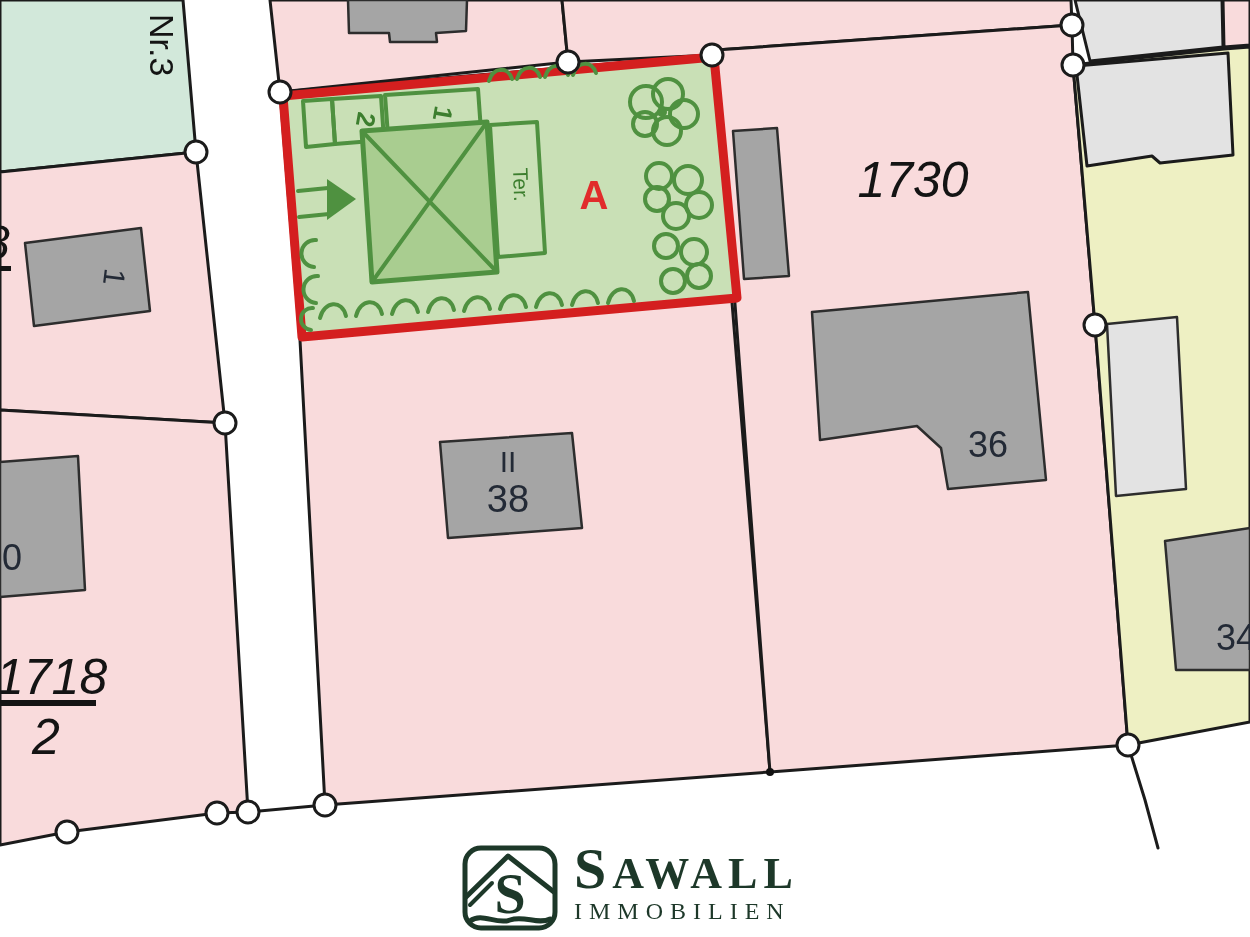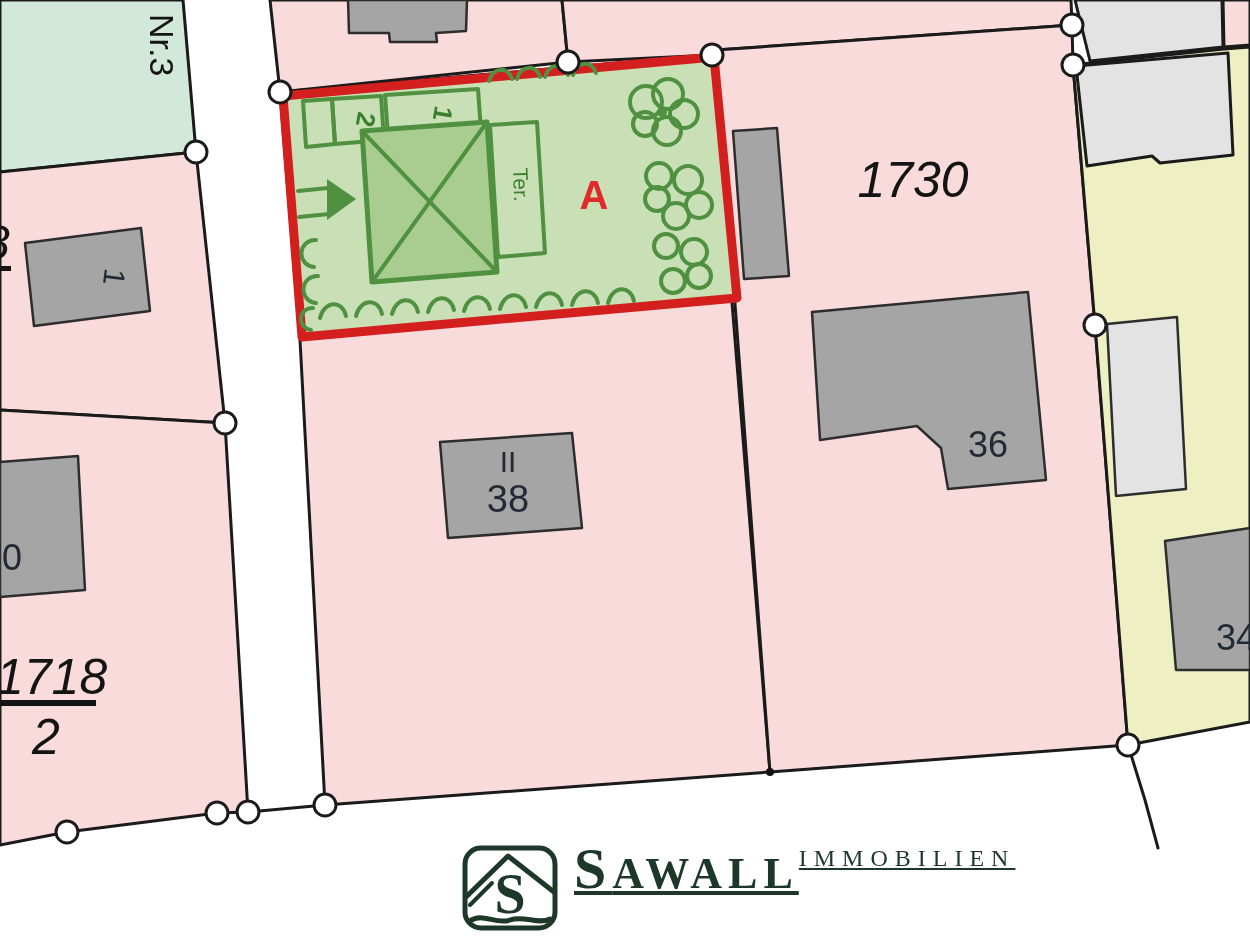--- a/index.html
+++ b/index.html
@@ -10,21 +10,21 @@
   .bld{stroke:#2d2d2d;stroke-width:2.5;stroke-linejoin:round;}
   .seg{stroke:#1b1b1b;stroke-width:3;fill:none;stroke-linecap:round;}
   .node{fill:#ffffff;stroke:#1b1b1b;stroke-width:3;}
   .lbl{fill:#141414;}
   .it{font-style:italic;}
   .bnum{fill:#232a36;}
   .skt{stroke:#4f9140;fill:none;stroke-width:4;stroke-linecap:round;stroke-linejoin:round;}
   .sktxt{fill:#3c7e2e;font-weight:bold;}
   
   .logo{position:absolute;left:462px;top:845px;display:flex;align-items:flex-start;gap:16px;color:#1d3829;}
-  .logo-text{display:flex;flex-direction:row;text-decoration:underline;}
+  .logo-text{display:flex;flex-direction:column;}
   .logo-name{font-family:"Liberation Serif",serif;font-weight:bold;font-size:44px;
              letter-spacing:6px;line-height:48px;white-space:nowrap;}
   .logo-name .init{font-size:58px;}
   .logo-sub{font-family:"Liberation Serif",serif;font-size:24px;letter-spacing:7px;
             margin-top:0px;white-space:nowrap;}
 </style>
 </head>
 <body>
 
 <div class="stage">

